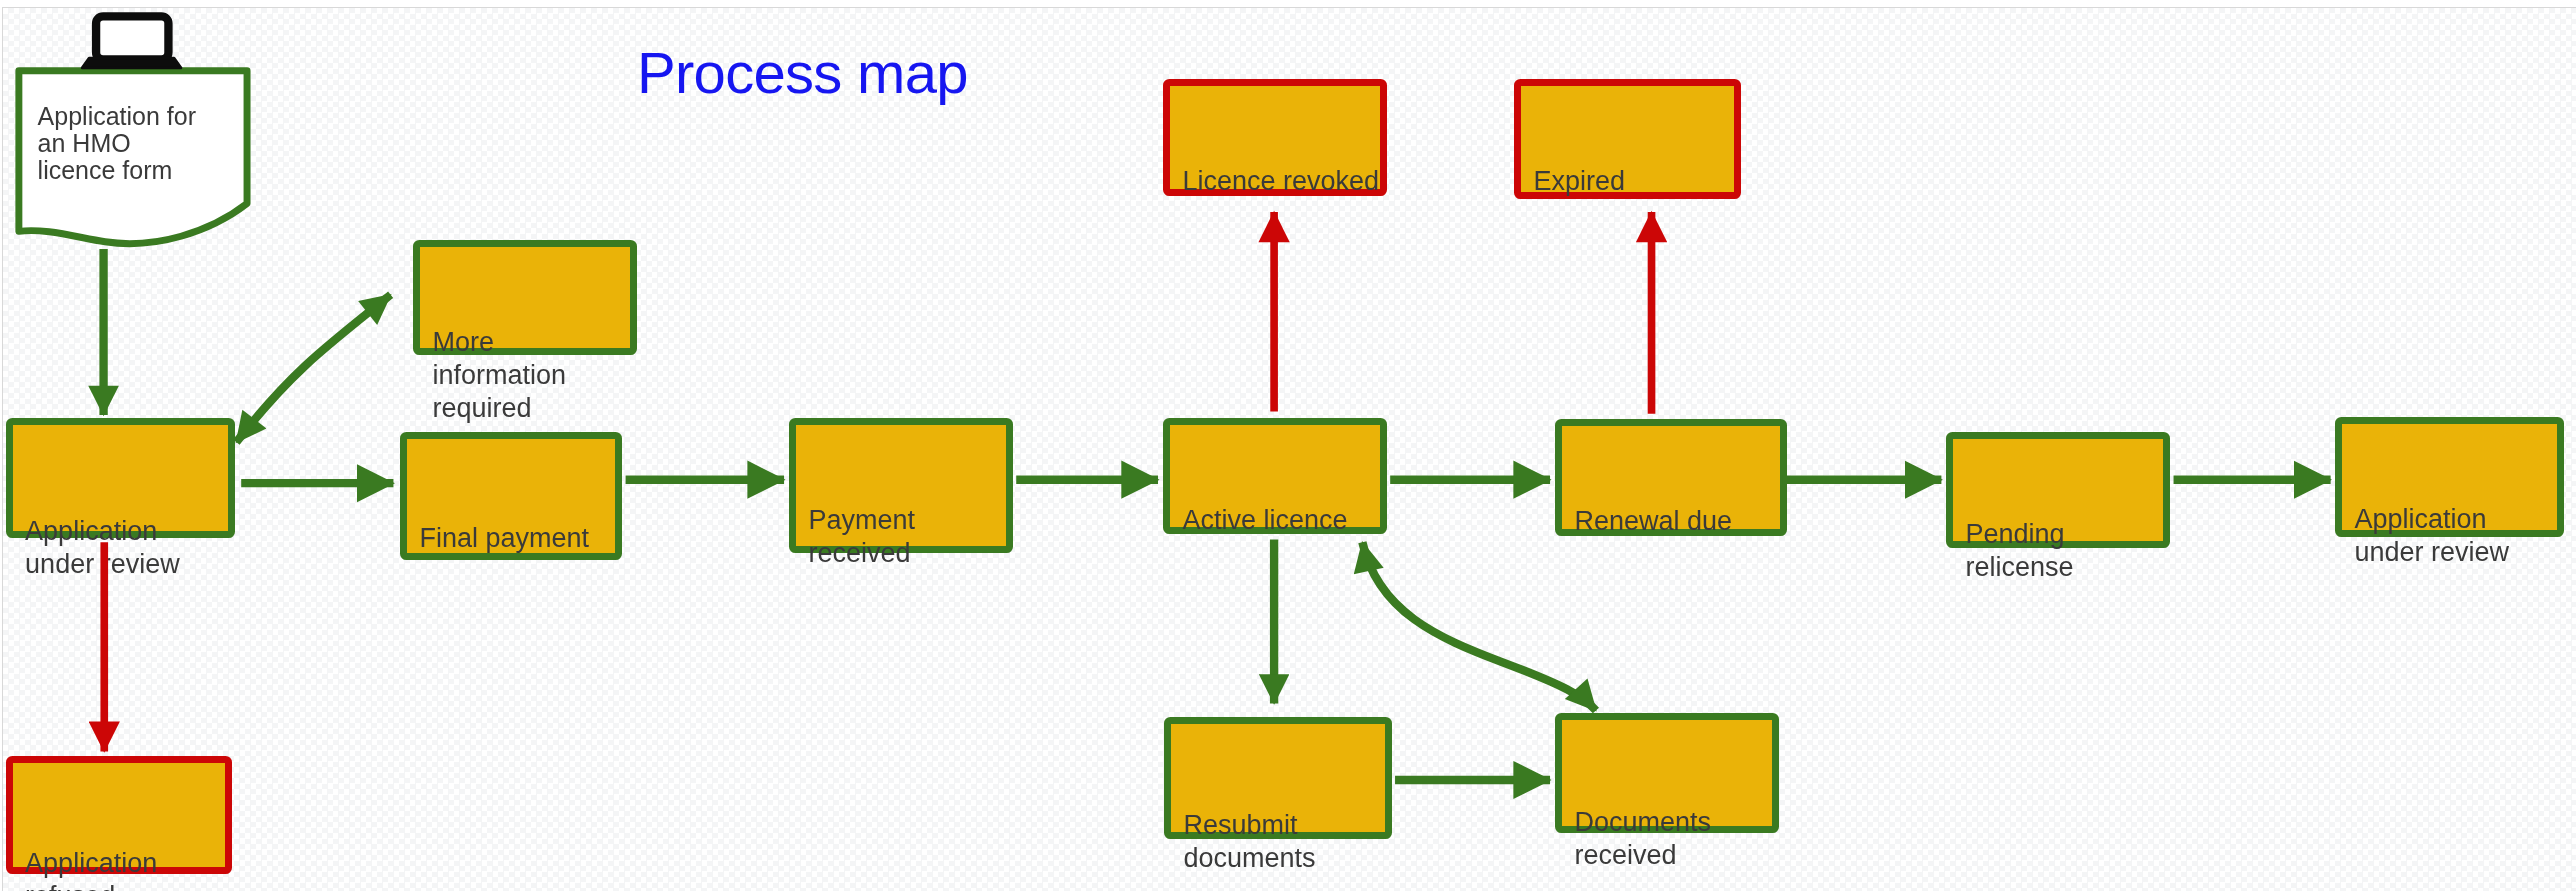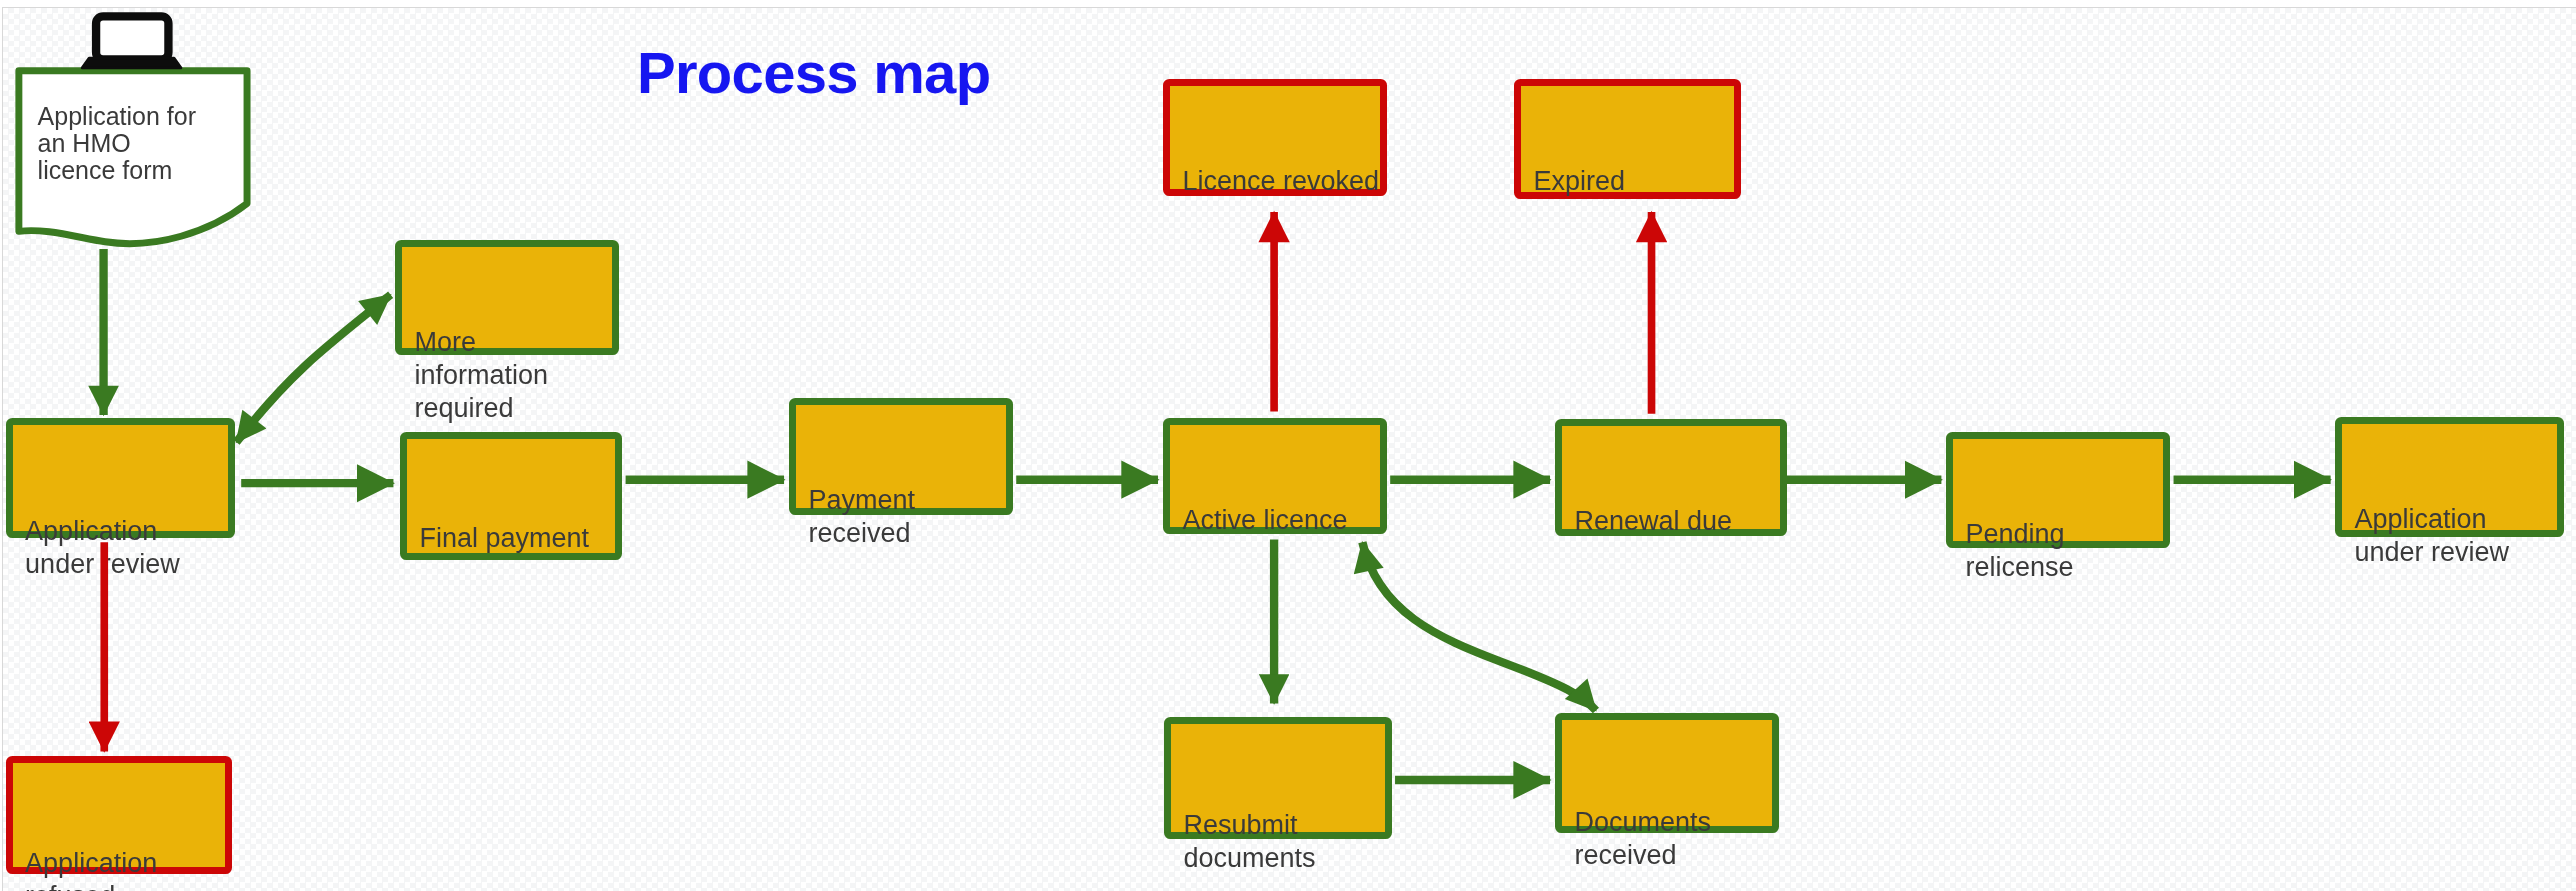--- a/index.html
+++ b/index.html
@@ -18,21 +18,21 @@
   
   .canvas{
     position:absolute;left:2.1px;top:7px;right:0;bottom:0;
     background:
       conic-gradient(#f4f5f6 0 25%, #ffffff 0 50%, #f4f5f6 0 75%, #ffffff 0) 0 0/11px 11px;
     border-top:1.4px solid var(--line);
     border-left:1.4px solid var(--line);
   }
   .page-title{
     position:absolute;left:637px;top:39px;
-    font-size:58px;font-weight:bold;color:var(--blue);
+    font-size:58px;font-weight:normal;color:var(--blue);
     letter-spacing:-0.7px;z-index:3;white-space:pre;
   }
   .node{
     position:absolute;box-sizing:border-box;background:#eab308;
     border:7px solid var(--green);border-radius:6.3px;
     padding:12.5px 7px 0 12.5px;
     font-size:27px;line-height:33px;color:var(--text);
     white-space:pre;z-index:2;
   }
   .node.red{border-color:var(--red);}
@@ -65,33 +65,33 @@
     <g>
       <rect class="laptop-screen" x="118" y="12" width="104" height="62" rx="10"></rect>
       <polygon class="laptop-base" points="108,72 230,72 240,86 98,86"></polygon>
     </g>
   </svg>
   <div class="node-label">Application for
 an HMO
 licence form</div>
 </div>
 
-<div class="node" style="left:395px;top:240px;width:224px;height:115px;">
+<div class="node" style="left:413px;top:240px;width:224px;height:115px;">
   <div class="node-label">More
 information
 required</div>
 </div>
 <div class="node" style="left:5.6px;top:418px;width:229px;height:120px;padding-top:23.6px;">
   <div class="node-label">Application
 under review</div>
 </div>
 <div class="node" style="left:400px;top:432px;width:222px;height:128px;padding-top:16.7px;">
   <div class="node-label">Final payment</div>
 </div>
-<div class="node" style="left:789px;top:398px;width:224px;height:117px;">
+<div class="node" style="left:789px;top:418px;width:224px;height:135px;">
   <div class="node-label">Payment
 received</div>
 </div>
 <div class="node" style="left:1163px;top:418px;width:224px;height:116px;">
   <div class="node-label">Active licence</div>
 </div>
 <div class="node red" style="left:1163px;top:79px;width:224px;height:117px;">
   <div class="node-label">Licence revoked</div>
 </div>
 <div class="node red" style="left:1514px;top:79px;width:227px;height:120px;">

